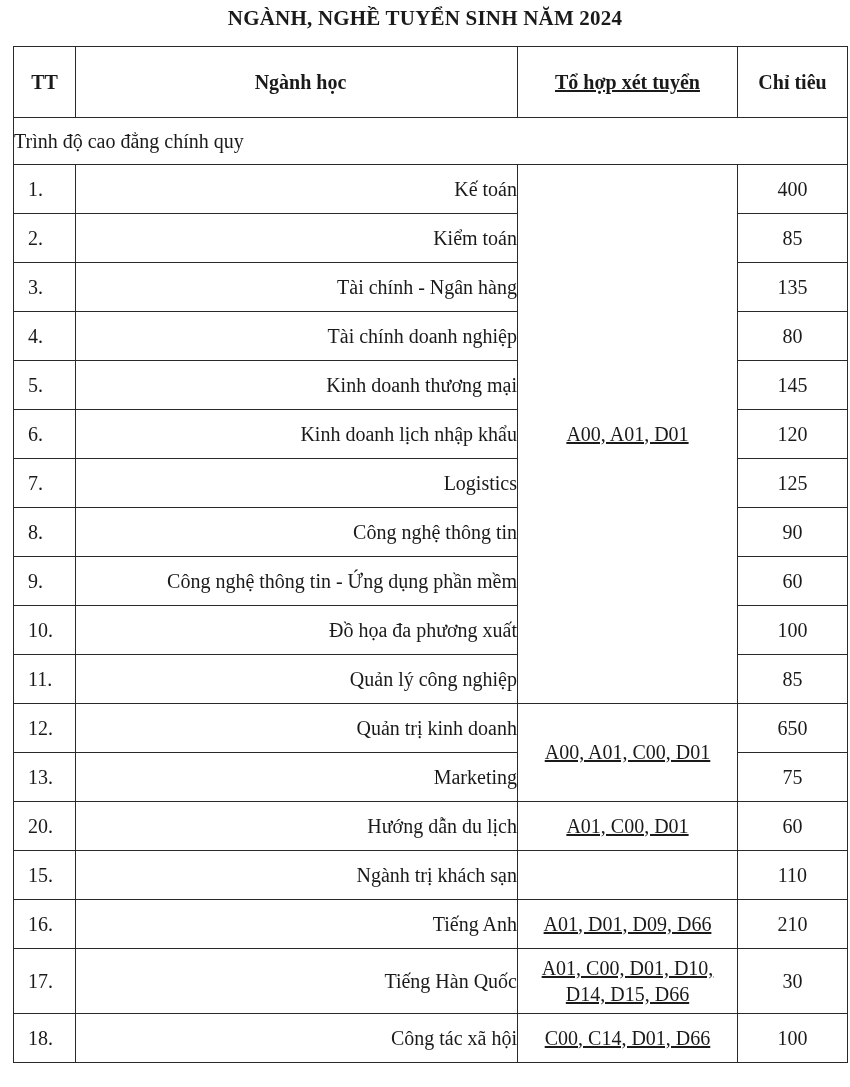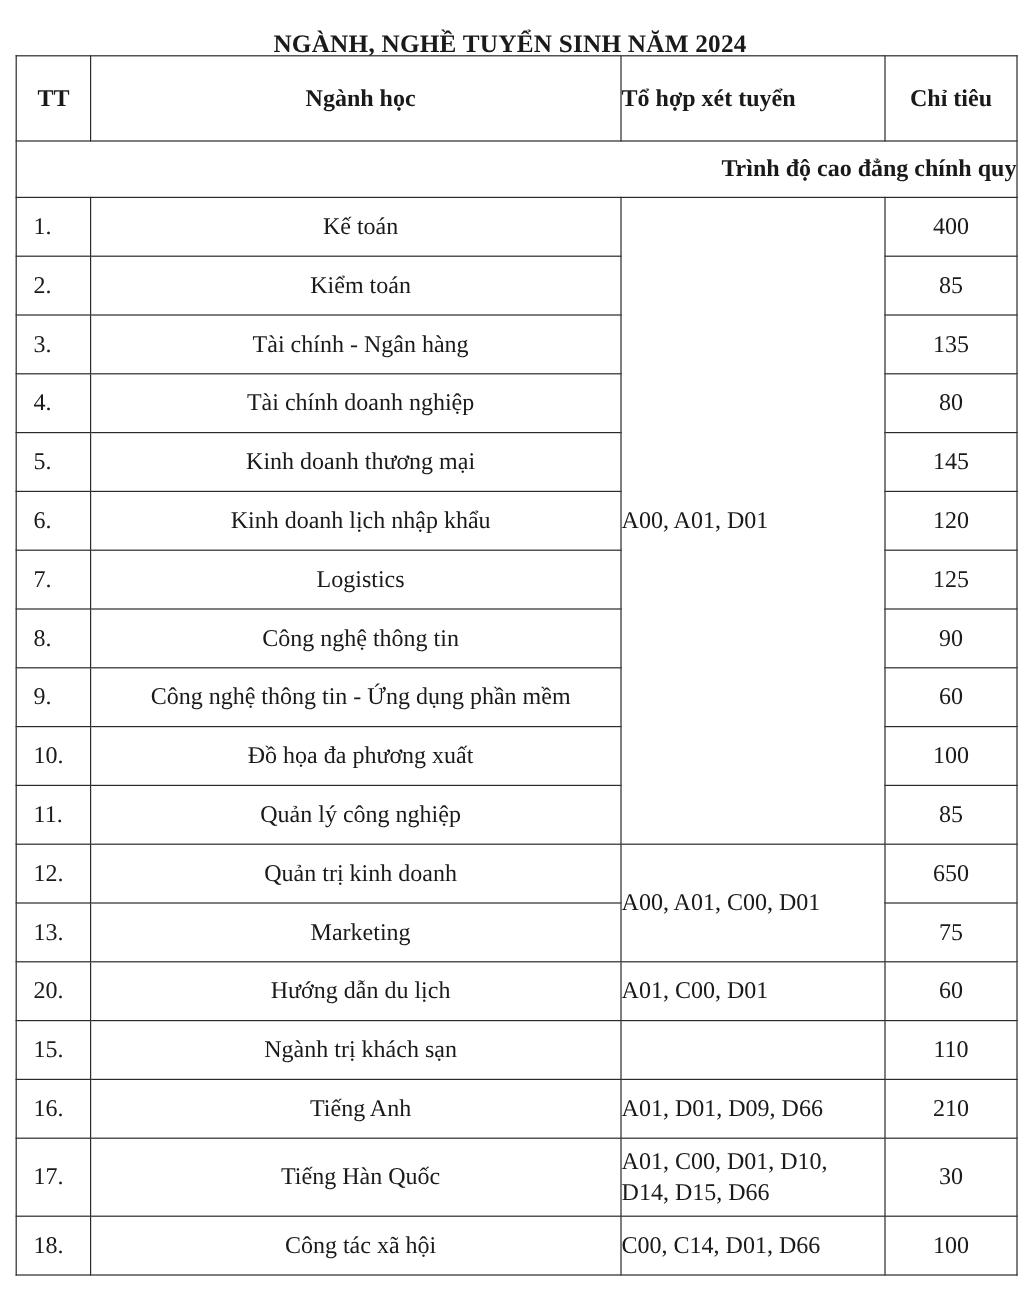--- a/index.html
+++ b/index.html
@@ -1,31 +1,31 @@
 <!DOCTYPE html>
 <html><head>
 <meta charset="utf-8">
 <style>
   html, body { margin: 0; padding: 0; background: #ffffff; }
   body { width: 850px; height: 1087px; position: relative; overflow: hidden;
          font-family: "Liberation Serif", "DejaVu Serif", serif; color: #1a1a1a; }
-  .title { position: absolute; top: 24px; left: 0; width: 850px; text-align: center;
+  .title { position: absolute; top: 6px; left: 0; width: 850px; text-align: center;
            font-weight: bold; font-size: 21px; letter-spacing: 0.2px; }
   table.admissions { position: absolute; top: 46px; left: 13px; width: 825px;
            border-collapse: collapse; table-layout: fixed; }
   table.admissions td, table.admissions th {
            border: 1.5px solid #2a2a2a; padding: 0; font-size: 20px; vertical-align: middle; }
   th { font-weight: bold; height: 70px; font-size: 20px; margin-top: 28px; }
   .c-tt { width: 61px; text-align: left; padding-left: 14px !important; }
-  .c-major { width: 433px; text-align: center; padding-left: 8px !important; }
-  .c-combo { width: 219px; text-align: left; }
+  .c-major { width: 433px; text-align: right; padding-left: 8px !important; }
+  .c-combo { width: 219px; text-align: center; text-decoration: underline; }
   .c-quota { width: 109px; text-align: center; }
   th.c-tt { text-align: center; padding-left: 0 !important; }
   th.c-major { text-align: center; }
-  .section td { height: 46px; text-align: right; font-weight: bold; font-size: 20px; }
+  .section td { height: 46px; text-align: left; font-weight: normal; font-size: 20px; }
   tr.row td { height: 48px; }
   tr.row-tall td { height: 64px; }
   .combo-text { line-height: 26px; }
   .dotted-top td { border-top-style: dotted; }
 </style>
 </head>
 <body>
 
 <div class="title">NGÀNH, NGHỀ TUYỂN SINH NĂM 2024</div>
 

